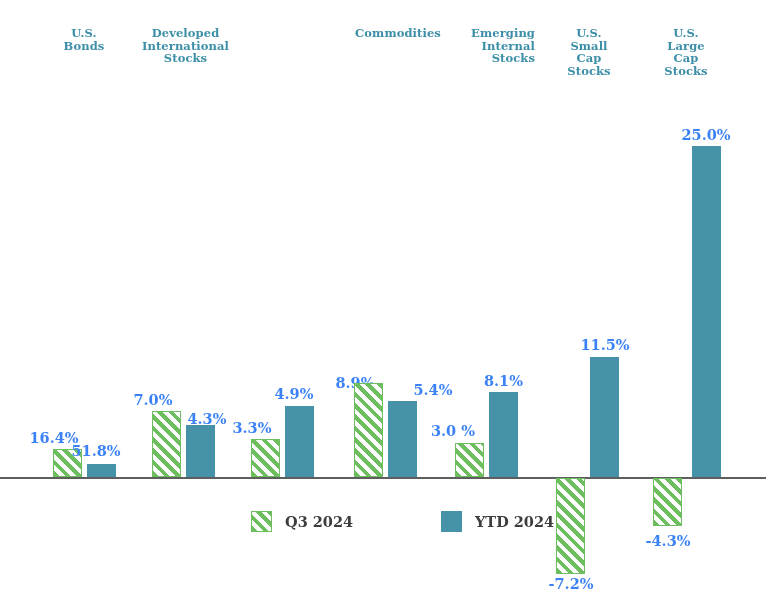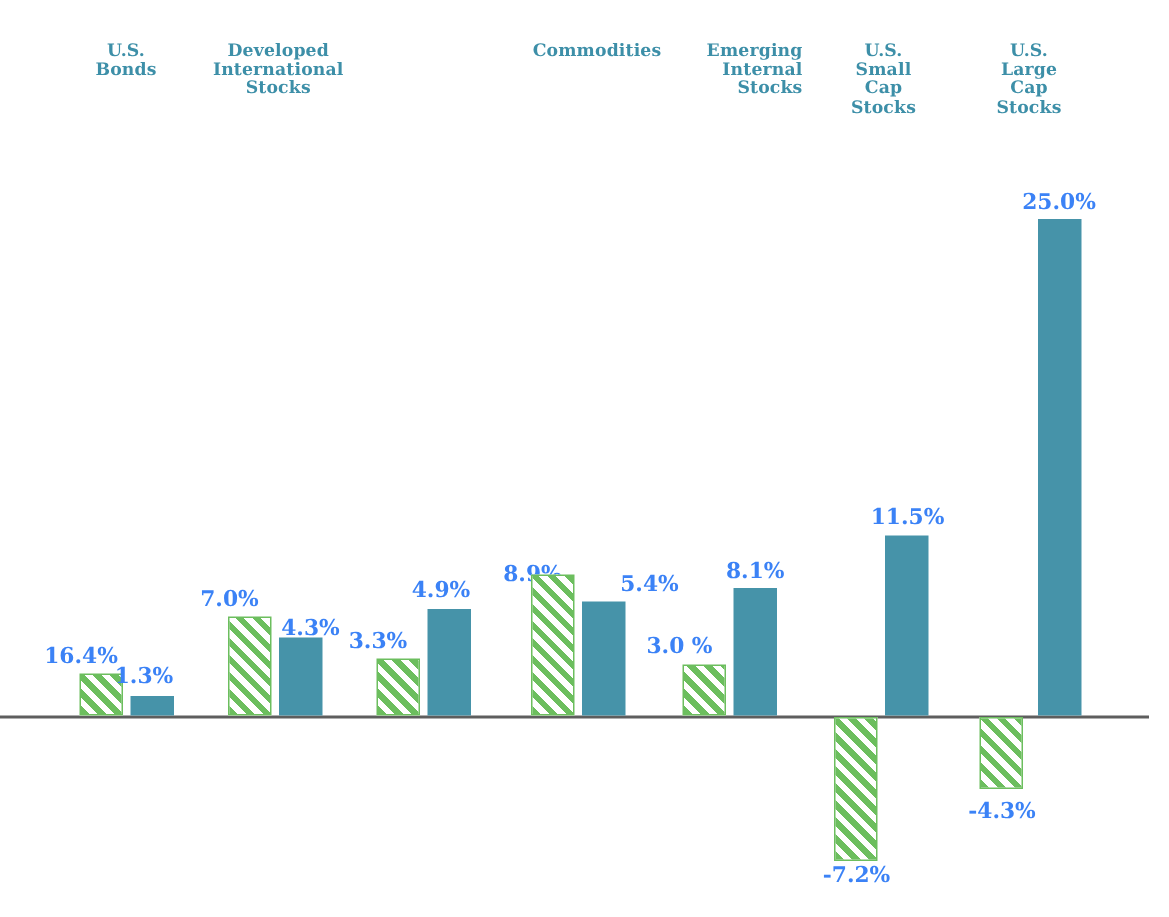--- a/index.html
+++ b/index.html
@@ -156,21 +156,21 @@
 Cap
 Stocks</div>
 
   <div id="plot">
 
     <div class="baseline"></div>
 
     <div class="bar-label" style="left:29px; top:430px; width:50px;">16.4%</div>
     <div class="bar hatch" style="left:53px; top:449px; width:29px; height:28px;"></div>
 
-    <div class="bar-label" style="left:71px; top:443px; width:50px;">1.3%</div>
+    <div class="bar-label" style="left:71px; top:443px; width:50px;">51.8%</div>
     <div class="bar solid" style="left:87px; top:464px; width:29px; height:13px;"></div>
 
     <div class="bar-label" style="left:128px; top:392px; width:50px;">7.0%</div>
     <div class="bar hatch" style="left:152px; top:411px; width:29px; height:66px;"></div>
 
     <div class="bar-label" style="left:170px; top:411px; width:50px;margin-left:12px;">4.3%</div>
     <div class="bar solid" style="left:186px; top:425px; width:29px; height:52px;"></div>
 
     <div class="bar-label" style="left:227px; top:420px; width:50px;">3.3%</div>
     <div class="bar hatch" style="left:251px; top:439px; width:29px; height:38px;"></div>
@@ -197,14 +197,24 @@
     <div class="bar solid" style="left:590px; top:357px; width:29px; height:120px;"></div>
 
     <div class="bar hatch" style="left:653px; top:478px; width:29px; height:48px;"></div>
     <div class="bar-label" style="left:642px; top:533px; width:52px;">-4.3%</div>
 
     <div class="bar-label" style="left:679px; top:127px; width:54px;">25.0%</div>
     <div class="bar solid" style="left:692px; top:146px; width:29px; height:331px;"></div>
 
   </div>
 
+  <div id="legend">
+    <div class="legend-item" style="left:251px; top:3px;">
+      <span class="legend-swatch hatch"></span>
+      <span class="legend-text">Q3 2024</span>
+    </div>
+    <div class="legend-item" style="left:441px; top:3px;">
+      <span class="legend-swatch solid"></span>
+      <span class="legend-text">YTD 2024</span>
+    </div>
+  </div>
 
 </div>
 
 </body></html>

